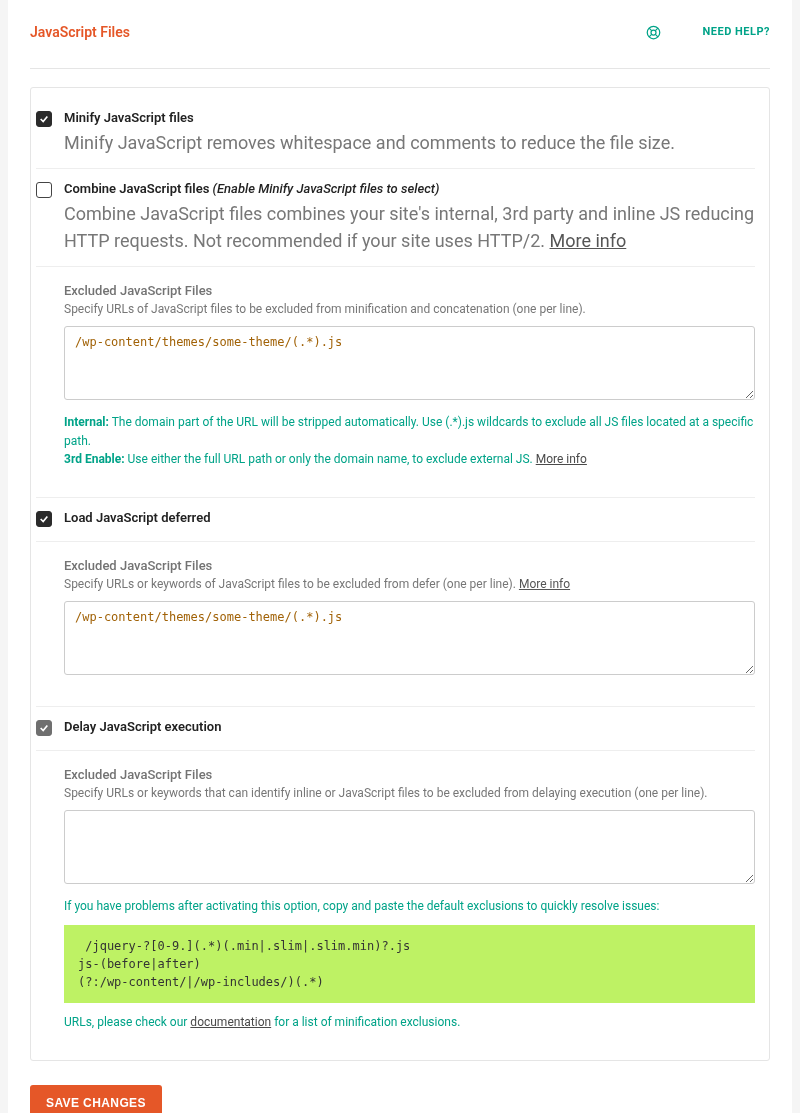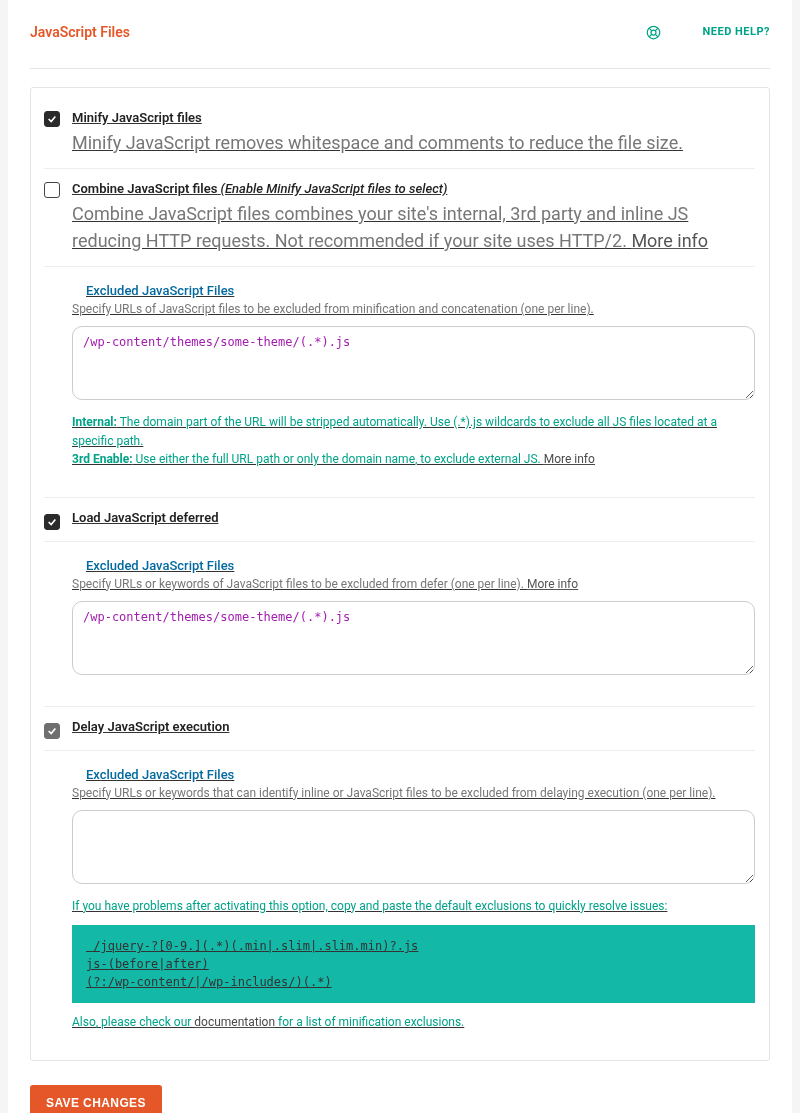--- a/index.html
+++ b/index.html
@@ -36,22 +36,21 @@
   letter-spacing: 0.5px;
   display: inline-flex;
   cursor: pointer;
   gap: 36px;
 }
 .need-help .icon { margin-right: 6px; display:inline-flex; }
 .panel {
   border: 1px solid #e5e5e5;
   border-radius: 3px;
   margin-top: 18px;
-  padding: 10px 14px 18px 13px;
-  text-decoration: underline;
+  padding: 10px 14px 18px 5px;
 }
 .field {
   display: flex;
   padding: 12px 0;
 }
 .field + .field {
   border-top: 1px solid #eee;
 }
 .checkbox-col {
   width: 28px;
@@ -100,49 +99,48 @@
   cursor: pointer;
 }
 .sub-section {
   padding: 16px 0 10px 28px;
   border-top: 1px solid #eee;
 }
 .sub-title {
   font-weight: 500;
   font-size: 13px;
   margin-bottom: 4px;
-  color: #0369a1;
-  margin-left: 14px;
+  color: #737373;
 }
 .sub-desc {
   color: #777;
   font-size: 12px;
   margin-bottom: 10px;
 }
 .textarea {
   width: 100%;
   border: 1px solid #ccc;
-  border-radius: 10px;
+  border-radius: 3px;
   padding: 8px 10px;
   font-family: ui-monospace, "SF Mono", Menlo, Consolas, monospace;
   font-size: 12px;
   resize: both;
   min-height: 74px;
-  color: #a21caf;
+  color: #a16207;
 }
 .hint {
   color: #00a388;
   font-size: 12px;
   line-height: 1.55;
   margin-top: 10px;
 }
 .hint .label { font-weight: 700; }
 .hint a { color: #4a4a4a; text-decoration: underline; }
 .code-block {
-  background: #14b8a6;
+  background: #bef264;
   padding: 12px 14px;
   font-family: ui-monospace, "SF Mono", Menlo, Consolas, monospace;
   font-size: 12px;
   line-height: 1.5;
   color: #333;
   margin-top: 10px;
   white-space: pre;
 }
 .save-btn {
   margin-top: 24px;
@@ -152,21 +150,20 @@
   border-radius: 3px;
   padding: 11px 16px;
   font-weight: 700;
   font-size: 12px;
   letter-spacing: 0.4px;
   cursor: pointer;
 }
 .section-gap {
   margin-top: 18px;
   border-top: 1px solid #eee;
-  align-items: flex-end;
 }
 textarea::placeholder { color: #888; }
 </style>
 </head>
 <body>
 
 <div class="outer">
 
   <div class="header-row">
     <div class="section-title">JavaScript Files</div>
@@ -262,21 +259,21 @@
 
     <div class="sub-section">
       <div class="sub-title">Excluded JavaScript Files</div>
       <div class="sub-desc">Specify URLs or keywords that can identify inline or JavaScript files to be excluded from delaying execution (one per line).</div>
       <textarea class="textarea" rows="3" style=""></textarea>
       <div class="hint">If you have problems after activating this option, copy and paste the default exclusions to quickly resolve issues:</div>
       <div class="code-block"> /jquery-?[0-9.](.*)(.min|.slim|.slim.min)?.js
 js-(before|after)
 (?:/wp-content/|/wp-includes/)(.*)</div>
       <div class="hint">
-        <span>Also, please check our </span><a>documentation</a><span> for a list of minification exclusions.</span>
+        <span>URLs, please check our </span><a>documentation</a><span> for a list of minification exclusions.</span>
       </div>
     </div>
 
   </div>
 
   <button class="save-btn">SAVE CHANGES</button>
 
 </div>
 
 </body></html>

